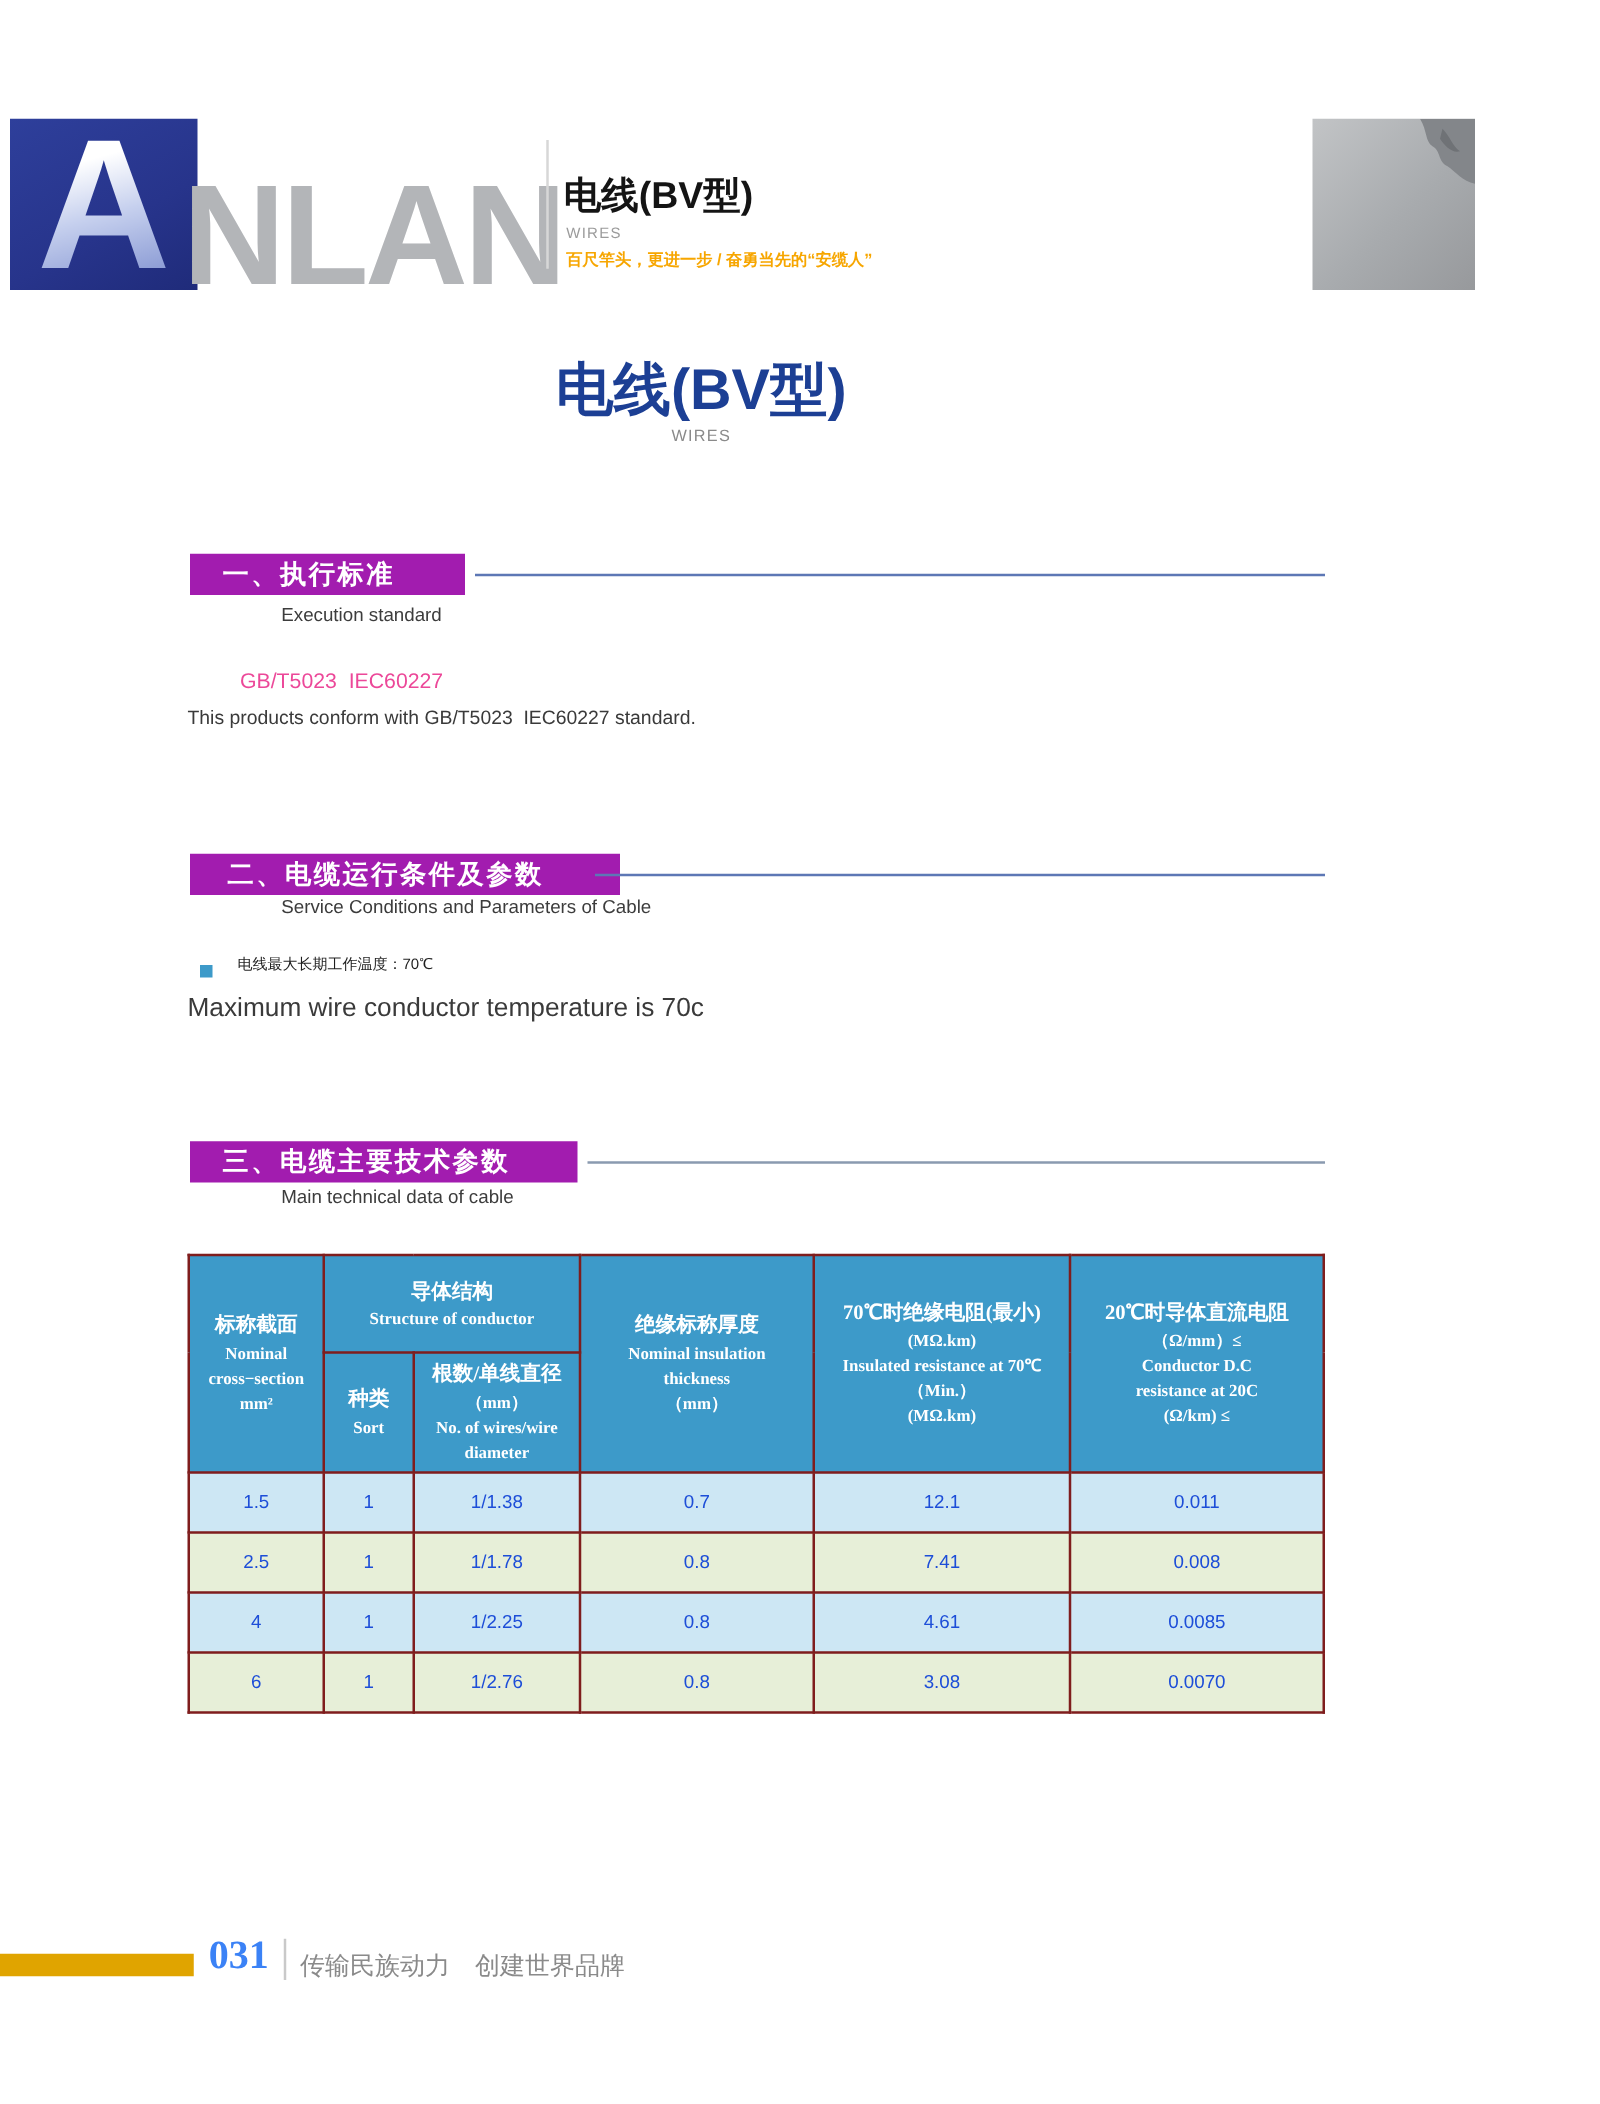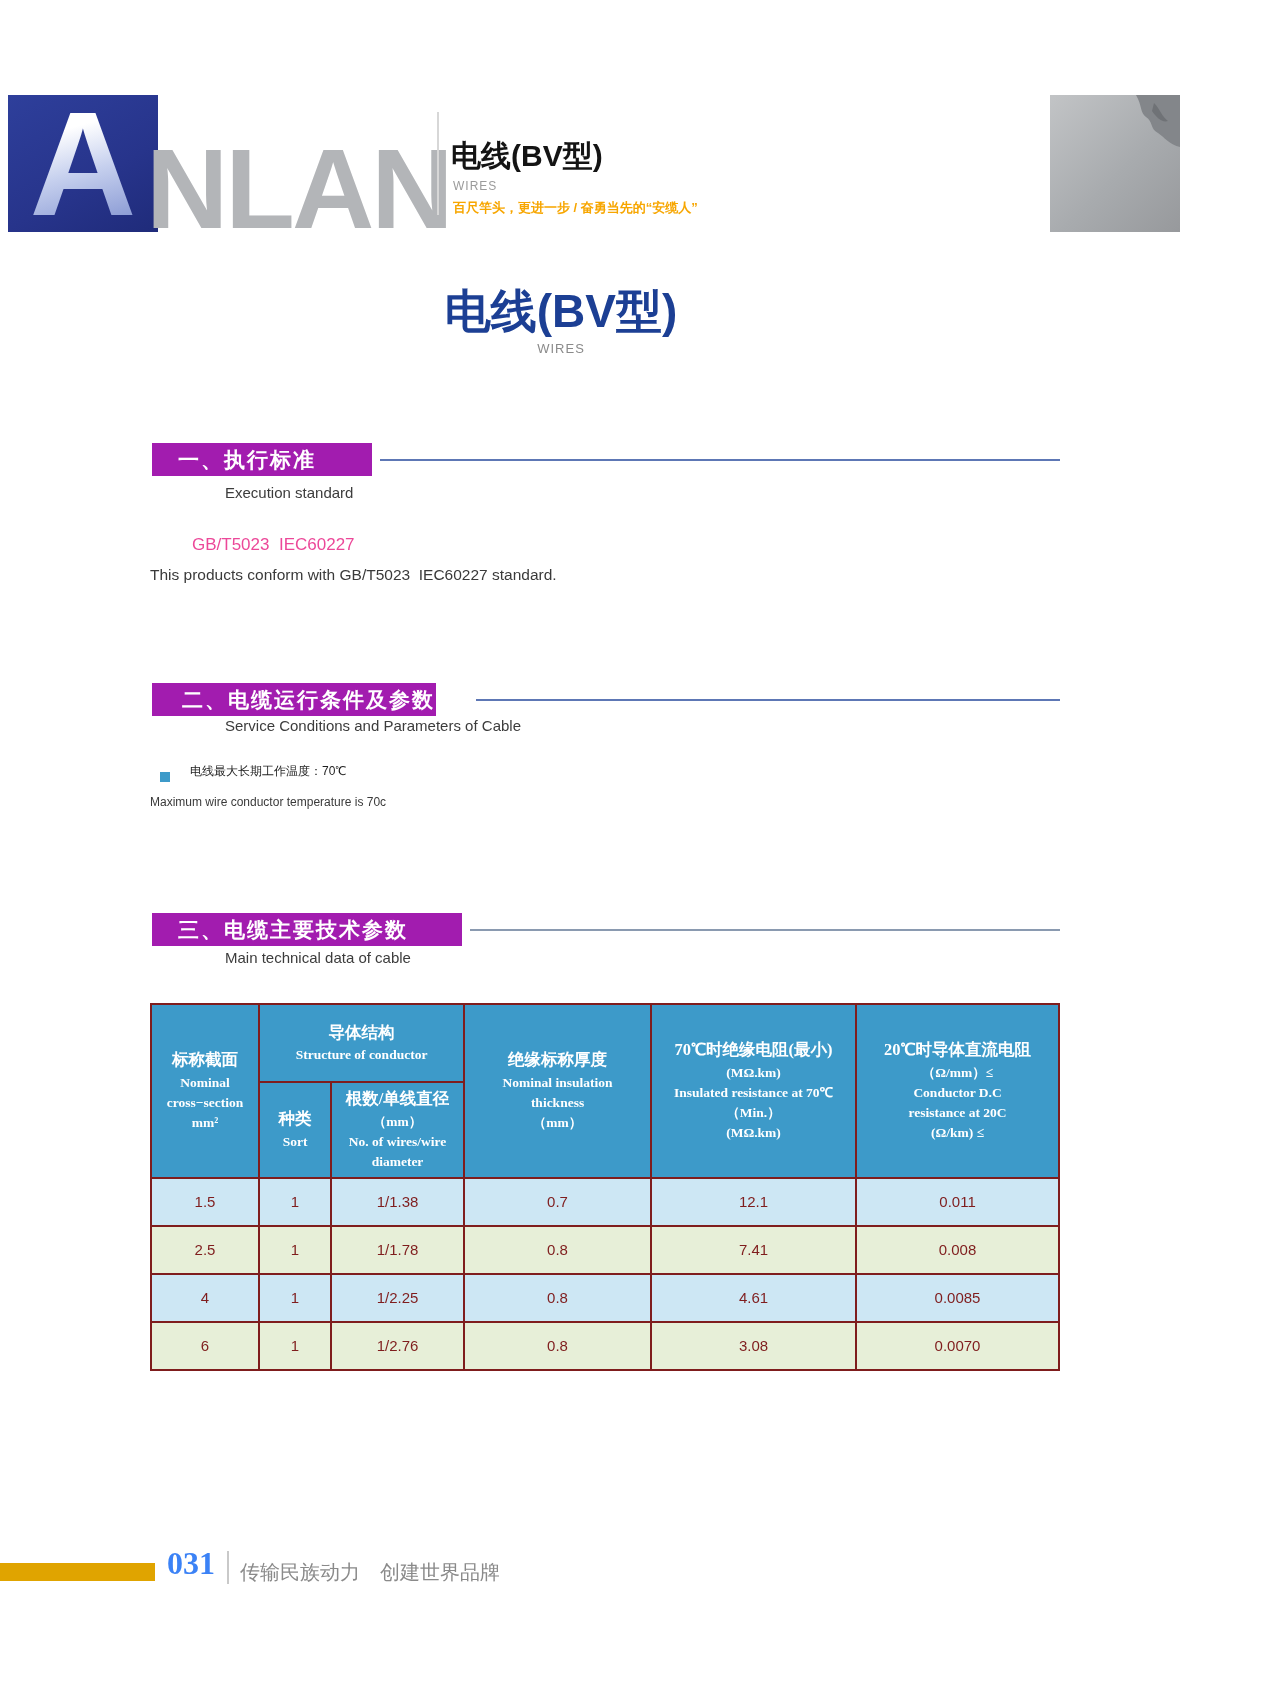--- a/index.html
+++ b/index.html
@@ -48,52 +48,52 @@
   .main-subtitle { left:0; top:341px; width:1122px; text-align:center;
     font-size:13px; color:#8a8a8a; letter-spacing:1px; }
 
   
   .sec-box {
     height:33px; background:#a21caf; color:#ffffff;
     font-size:21px; font-weight:bold; line-height:33px;
     padding-left:26px; letter-spacing:2px;
   }
   .sec1-box { left:152px; top:443px; width:220px; }
-  .sec2-box { left:152px; top:683px; width:284px;padding-left:30px; }
+  .sec2-box { left:152px; top:683px; width:344px;padding-left:30px; }
   .sec3-box { left:152px; top:913px; width:310px; }
   .sec-line { height:2px; background:#5d77b5; }
   .sec1-line { left:380px; top:459px; width:680px; }
   .sec2-line { left:476px; top:699px; width:584px; }
   .sec3-line { left:470px; top:929px; width:590px; background:#8a9ab0; }
   .sec-sub { font-size:15px; color:#3c3c3c; }
   .sec1-sub { left:225px; top:484px; }
   .sec2-sub { left:225px; top:717px; }
   .sec3-sub { left:225px; top:949px; }
 
   .std-line1 { left:192px; top:535px; font-size:17px; color:#ec4899; white-space:pre-wrap; }
   .std-line2 { left:150px; top:566px; font-size:15.5px; color:#3a3a3a; white-space:pre-wrap; }
 
   .bullet-square { left:160px; top:772px; width:10px; height:10px; background:#3d9ac9; }
   .bullet-cn { left:190px; top:763px; font-size:12px; color:#1e1e1e; }
-  .bullet-en { left:150px; top:795px; font-size:12px; color:#3a3a3a; }
+  .bullet-en { left:150px; top:795px; font-size:21px; color:#3a3a3a; }
 
   
   .tbl-wrap { left:150px; top:1003px; width:908px; }
   table { border-collapse:collapse; width:908px; table-layout:fixed; }
   th, td { border:2px solid #7f1d1d; text-align:center; vertical-align:middle; }
   th { background:#3d9ac9; color:#ffffff; padding:4px 2px; }
   th .t {
     display:block; white-space:pre-line;
     font-family:"Liberation Serif", serif; font-weight:bold;
     font-size:13.5px; line-height:1.5;
   }
   th .t::first-line { font-size:16.5px; }
   .hrow1 th { height:78px; }
   .hrow2 th { height:57px; }
-  td { height:48px; font-size:15px; color:#7f1d1d; }
+  td { height:48px; font-size:15px; color:#1d4ed8; }
   .rb td { background:#cde7f4; }
   .rg td { background:#e7efd8; }
 
   
   .footer-bar { left:0; top:1563px; width:155px; height:18px; background:#e0a400; }
   .footer-num {
     left:167px; top:1545px; font-family:"Liberation Serif", serif;
     font-size:32px; font-weight:bold; color:#3b82f6;
   }
   .footer-divider { left:227px; top:1551px; width:2px; height:33px; background:#c9c9c9; }

